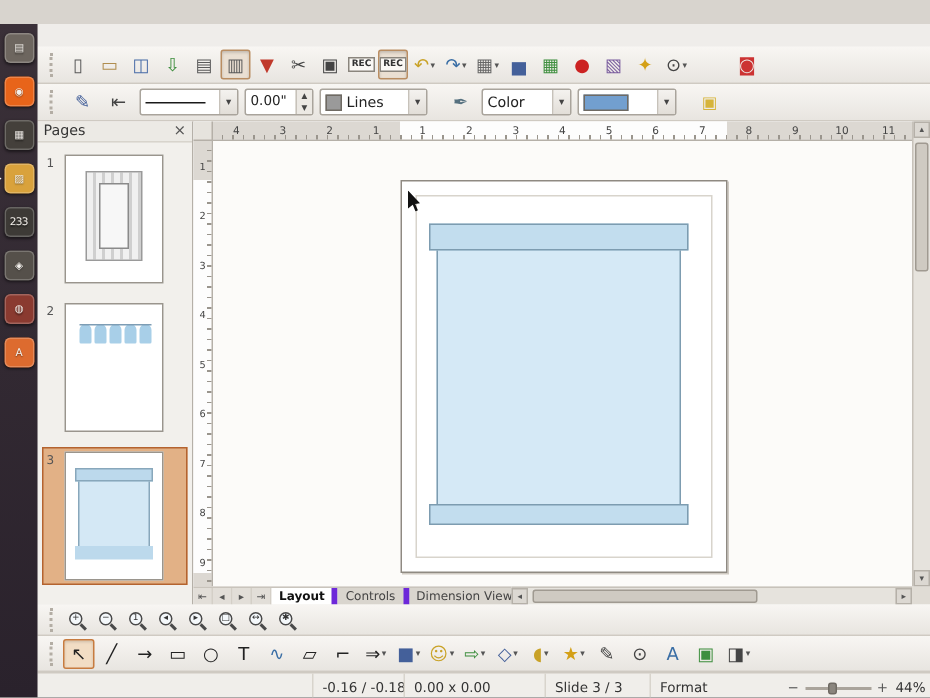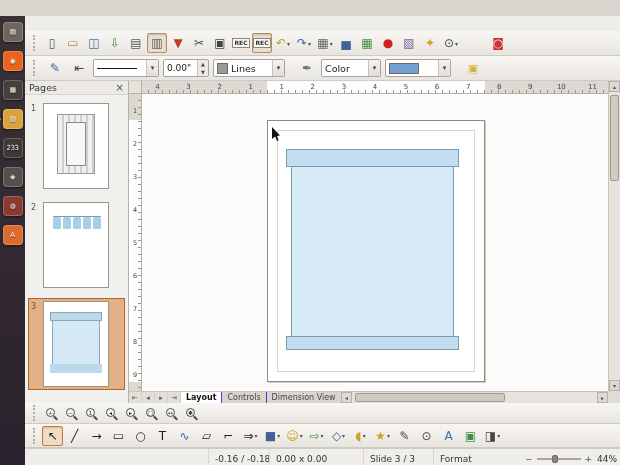--- a/index.html
+++ b/index.html
@@ -92,21 +92,21 @@
   .vthumb{position:absolute;left:1px;top:14px;width:9px;height:86px;background:#cfcac2;border:1px solid #a09a91;border-radius:2px}
   .hscroll{position:absolute;left:212px;right:12px;bottom:0;height:12px;background:#e6e3dd;border-top:1px solid #c7c2ba}
   .hscroll .sbtn{position:absolute;top:0;width:11px;height:11px;display:flex;align-items:center;justify-content:center;font-size:6px;color:#555;background:#dcd8d2;border:1px solid #b5b0a8}
   .hscroll .left{left:0}
   .hscroll .right{right:0}
   .hthumb{position:absolute;left:14px;top:1px;width:150px;height:9px;background:#cfcac2;border:1px solid #a09a91;border-radius:2px}
   .corner-br{position:absolute;right:0;bottom:0;width:12px;height:12px;background:#e0dcd5}
 
   .tabsbar{position:absolute;left:0;bottom:0;width:212px;height:12px;display:flex;align-items:stretch;font-size:8px;background:#e9e6e1;border-top:1px solid #c9c4bc}
   .tabnav{width:13px;flex:none;display:flex;align-items:center;justify-content:center;font-size:7px;color:#555;border-right:1px solid #d4cfc7;background:#e2ded8}
-  .tab{padding:0 5px;display:flex;align-items:center;border-right:1px solid #6d28d9;background:#d9d5ce;color:#444;white-space:nowrap}
+  .tab{padding:0 5px;display:flex;align-items:center;border-right:4px solid #6d28d9;background:#d9d5ce;color:#444;white-space:nowrap}
   .tab[data-active="true"]{background:#fff;font-weight:bold;color:#111}
 
   
   .zoombar{top:387px;height:21px}
   .magbtn{width:19px;height:18px;position:relative;border:1px solid transparent;border-radius:2px}
   .lens{position:absolute;left:3px;top:3px;width:9px;height:9px;border:1px solid #4a4a4a;border-radius:50%;display:flex;align-items:center;justify-content:center;font-size:6px;color:#333;background:#f4f8fb}
   .lens::after{content:"";position:absolute;right:-4px;bottom:-3px;width:5px;height:2px;background:#4a4a4a;transform:rotate(45deg)}
   .lens b{font-weight:normal;transform:translateY(-.5px)}
   .drawbar{top:408px;height:24px}
   .dr-btn{min-width:21px;height:20px;border:1px solid transparent;border-radius:2px;display:flex;align-items:center;justify-content:center;font-size:12px;cursor:default}

